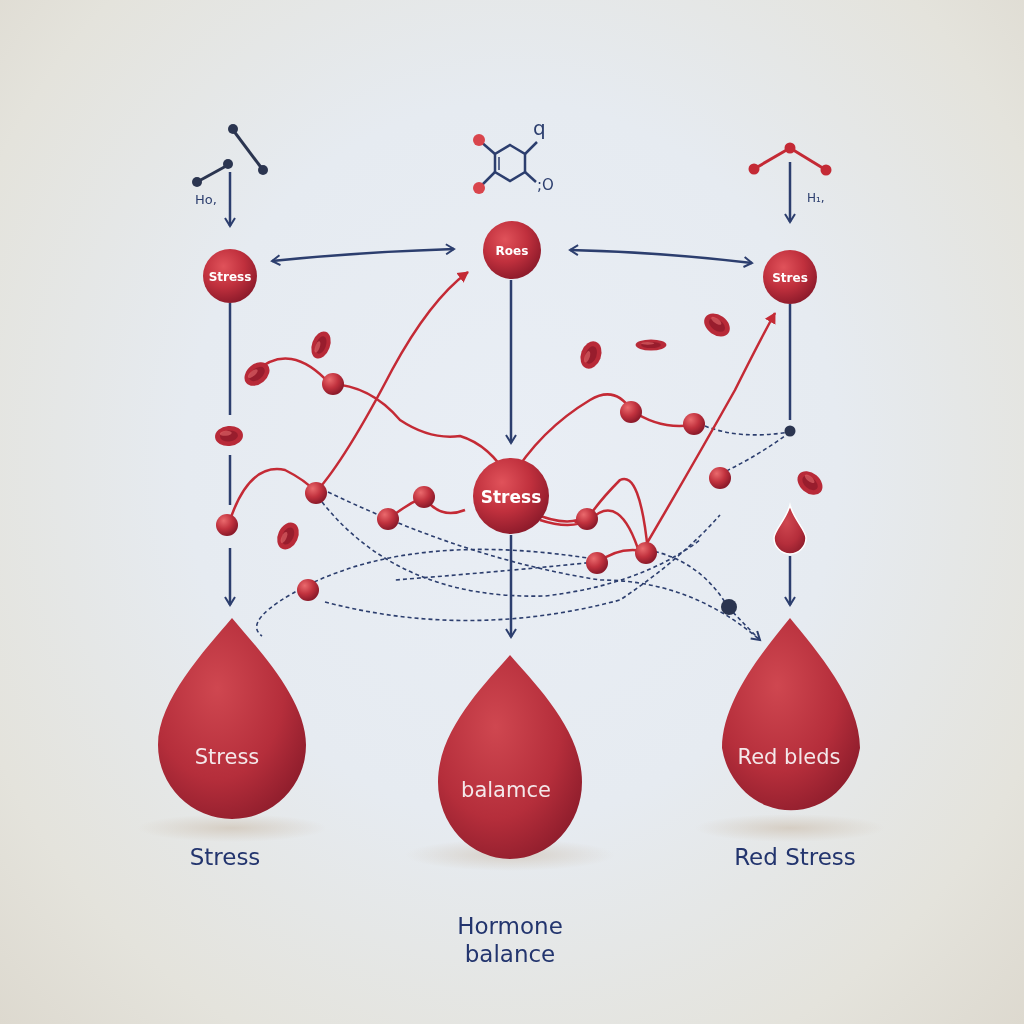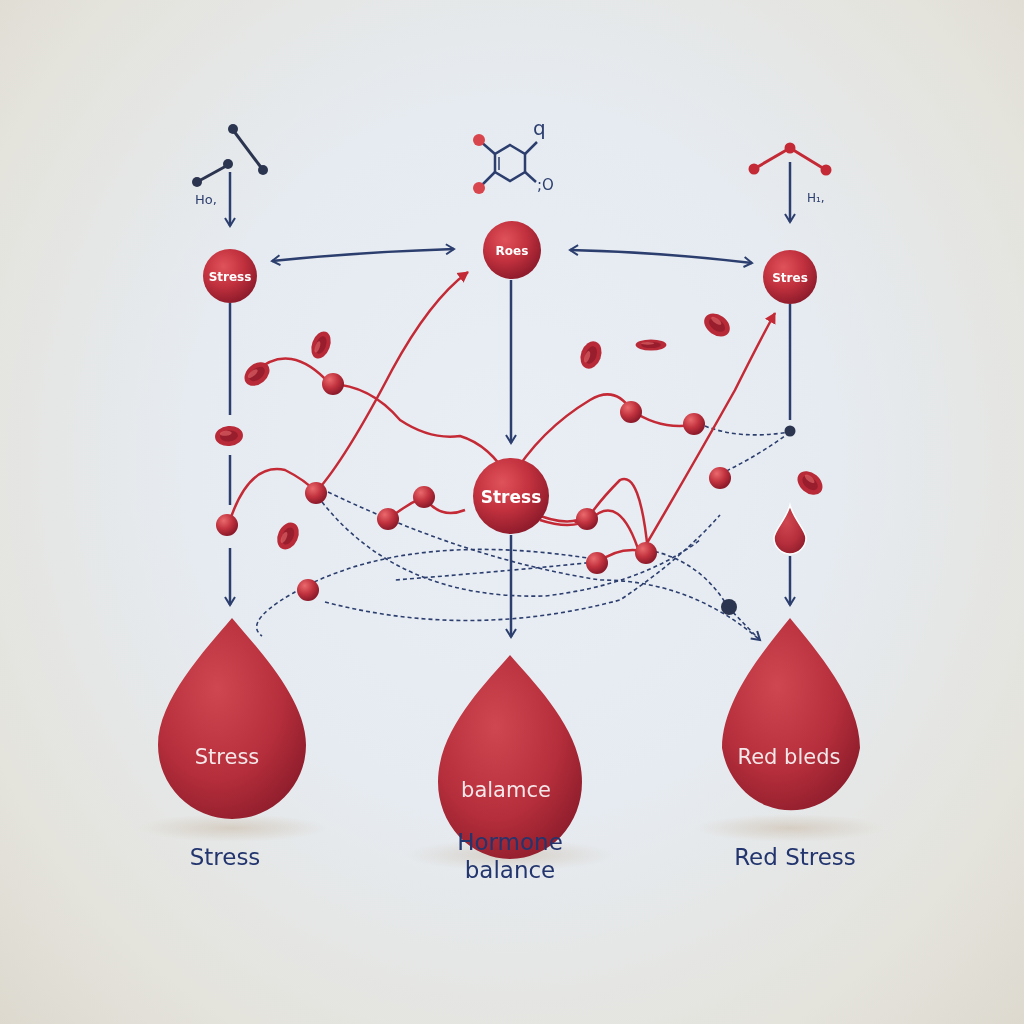--- a/index.html
+++ b/index.html
@@ -188,15 +188,15 @@
     <path d="M510,655 C485,684 438,730 438,782 A72,77 0 0 0 582,782 C582,730 535,684 510,655 Z" fill="url(#gDrop)"></path>
     <text class="lbl" x="506" y="797" font-size="21" fill="#f4e8ea" text-anchor="middle">balamce</text>
   </g>
   <g>
     <path d="M790,618 C764,650 722,700 722,748 A70,75 0 0 0 860,748 C860,700 816,650 790,618 Z" fill="url(#gDrop)"></path>
     <text class="lbl" x="789" y="764" font-size="21" fill="#f4e8ea" text-anchor="middle">Red bleds</text>
   </g>
 </svg>
 
 <div class="caption" style="left:160px; top:843px; width:130px;">Stress</div>
-<div class="caption" style="left:420px; top:828px; width:180px;">Hormone
+<div class="caption" style="left:420px; top:912px; width:180px;">Hormone
 balance</div>
 <div class="caption" style="left:715px; top:843px; width:160px;">Red Stress</div>
 
 </body></html>

